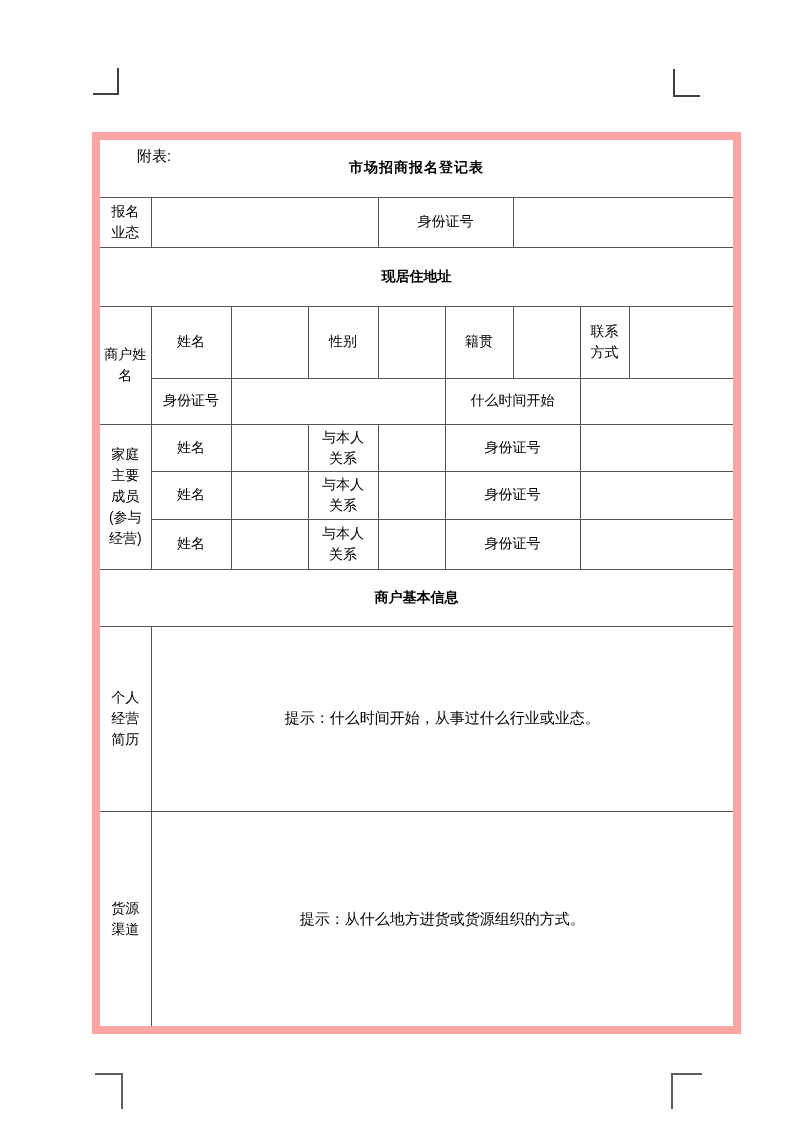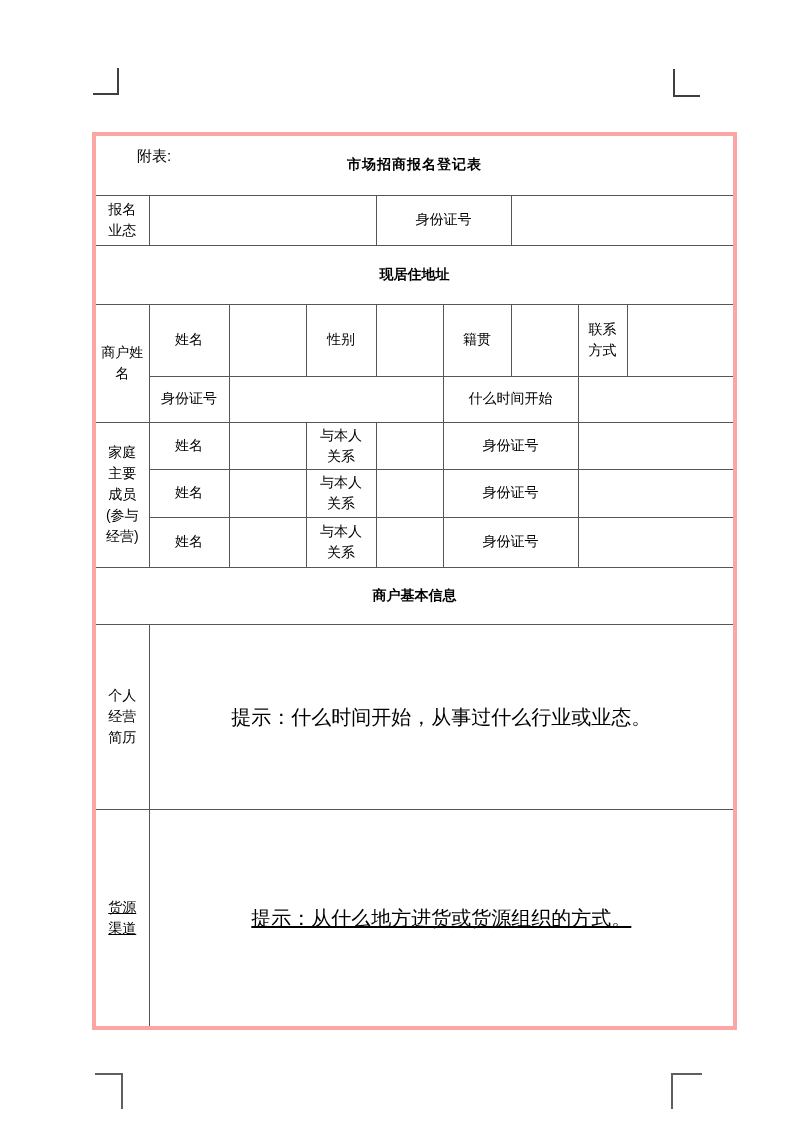--- a/index.html
+++ b/index.html
@@ -21,48 +21,48 @@
     position: absolute; left: 137px; top: 100px;
     font-size: 15px;
     margin-top: 47px;
   }
 
   table.form {
     position: absolute; left: 92px; top: 132px;
     width: 641px;
     border-collapse: collapse;
     table-layout: fixed;
-    border: 4px solid #fca5a5;
+    border: 8px solid #fca5a5;
   }
   table.form td {
     border: 1px solid #555;
     font-size: 14px;
     text-align: center;
     vertical-align: middle;
     padding: 0 2px;
     overflow: hidden;
   }
   .title-cell { font-weight: bold; font-size: 25px; letter-spacing: 1px; }
   .sect       { font-weight: bold; font-size: 17px; }
   .pre        { white-space: pre-line; line-height: 1.5; margin-top: 36px; }
   .hint-td    { vertical-align: top; text-align: left; padding: 3px 6px; }
-  .hint-text  { font-size: 20px; line-height: 1.4; }
+  .hint-text  { font-size: 15px; line-height: 1.4; }
 
   
   .r1  { height: 61px; }
   .r2  { height: 50px; }
   .r3  { height: 59px; }
   .r4  { height: 72px; }
   .r5  { height: 46px; }
   .r6  { height: 47px; }
   .r7  { height: 48px; }
   .r8  { height: 50px; }
   .r9  { height: 57px; }
   .r10 { height: 185px; font-family: Liberation Serif, serif; }
-  .r11 { height: 219px; text-decoration: underline; }
+  .r11 { height: 219px; }
 </style>
 </head>
 <body>
 
 <div class="crop crop-tl"></div>
 <div class="crop crop-tr"></div>
 <div class="crop crop-bl"></div>
 <div class="crop crop-br"></div>
 
 <div class="attach-label">附表:</div>

